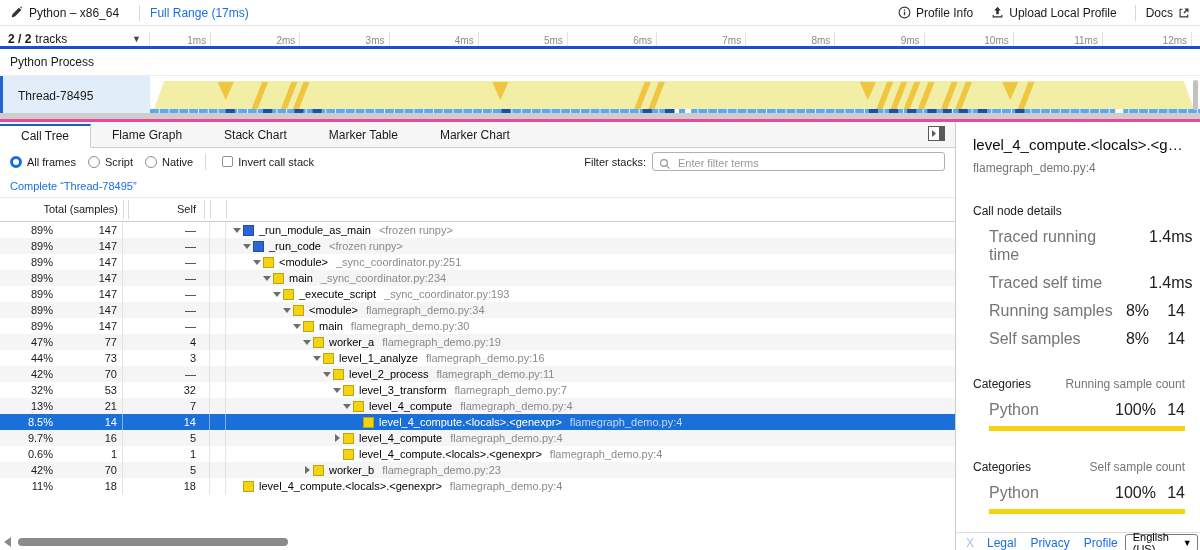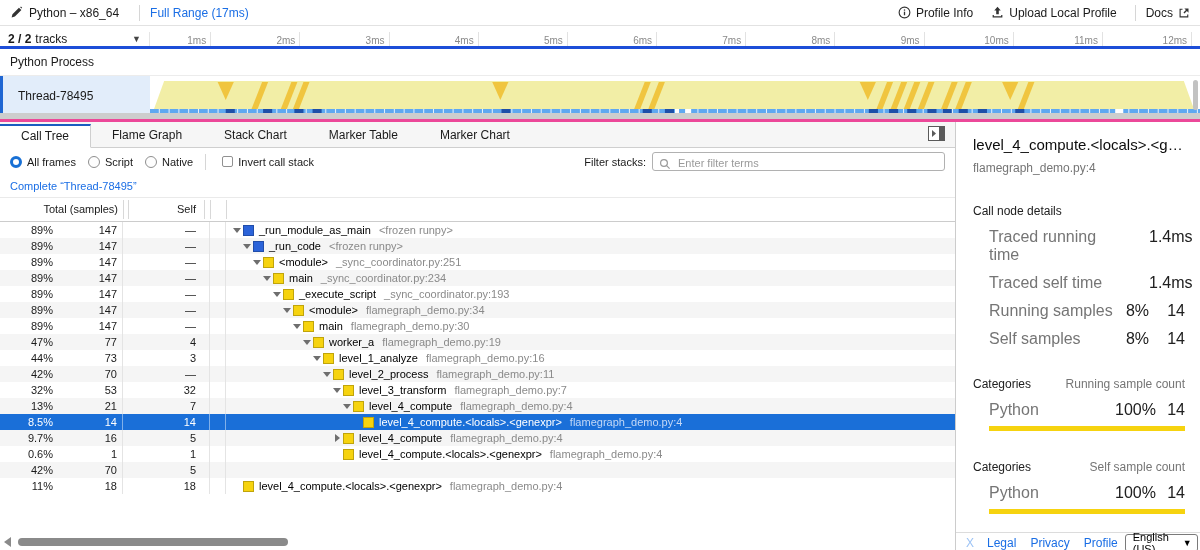--- a/index.html
+++ b/index.html
@@ -485,20 +485,26 @@
             <span class="fl">flamegraph_demo.py:4</span>
           </div>
         </div>
         <div class="trow">
           <span class="c-pct">42%</span>
           <span class="c-total">70</span>
           <span class="d1"></span>
           <span class="c-self">5</span>
           <span class="d2"></span>
           <span class="d3"></span>
+          <div class="node" style="padding-left: 76px;">
+            <span class="arr col"></span>
+            <span class="sq" style="background: rgb(246, 211, 15);"></span>
+            <span class="nm">worker_b</span>
+            <span class="fl">flamegraph_demo.py:23</span>
+          </div>
         </div>
         <div class="trow">
           <span class="c-pct">11%</span>
           <span class="c-total">18</span>
           <span class="d1"></span>
           <span class="c-self">18</span>
           <span class="d2"></span>
           <span class="d3"></span>
           <div class="node" style="padding-left: 6px;">
             <span class="arr"></span>

